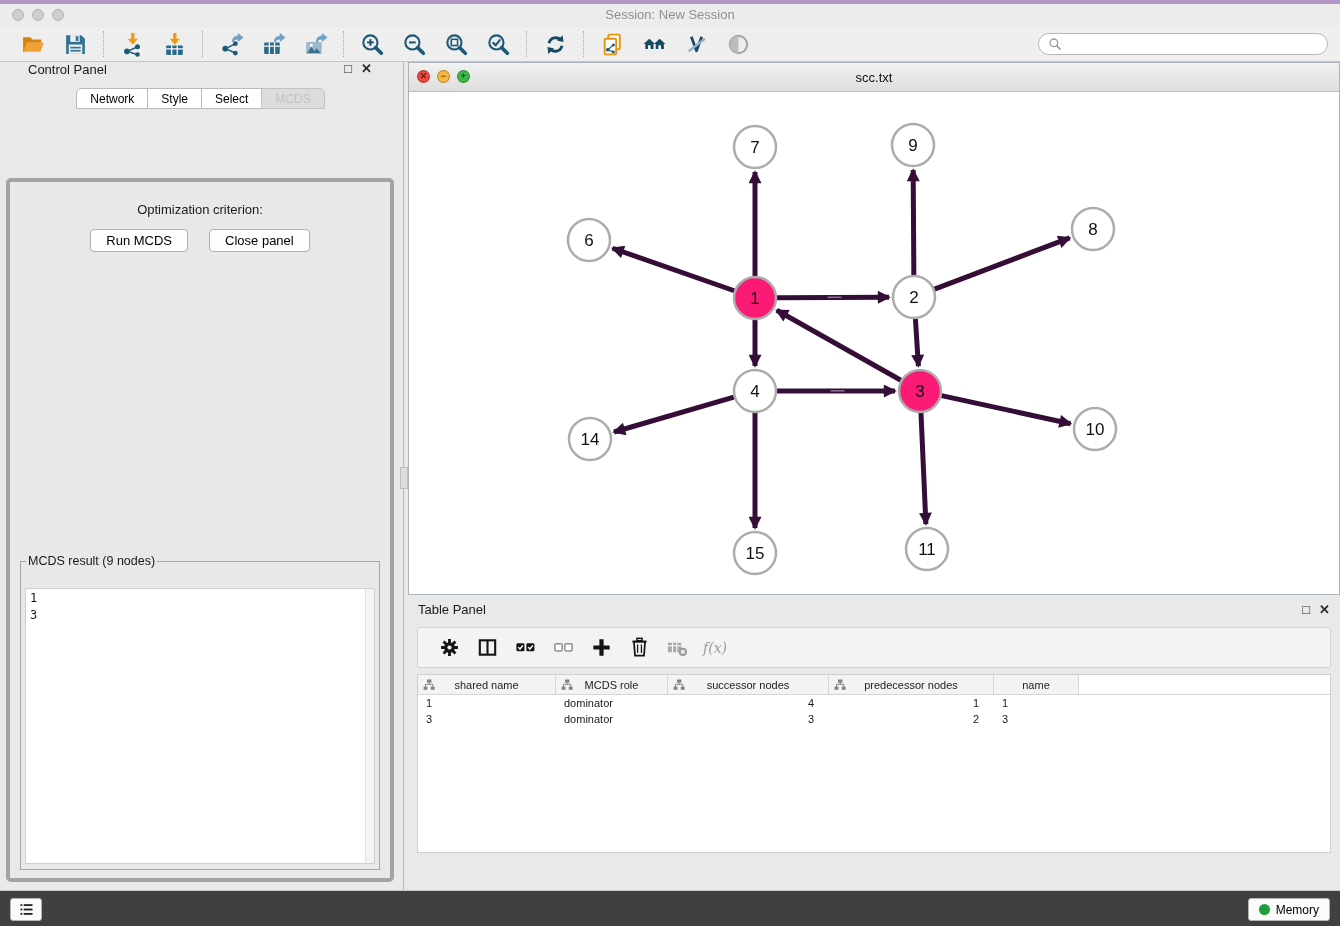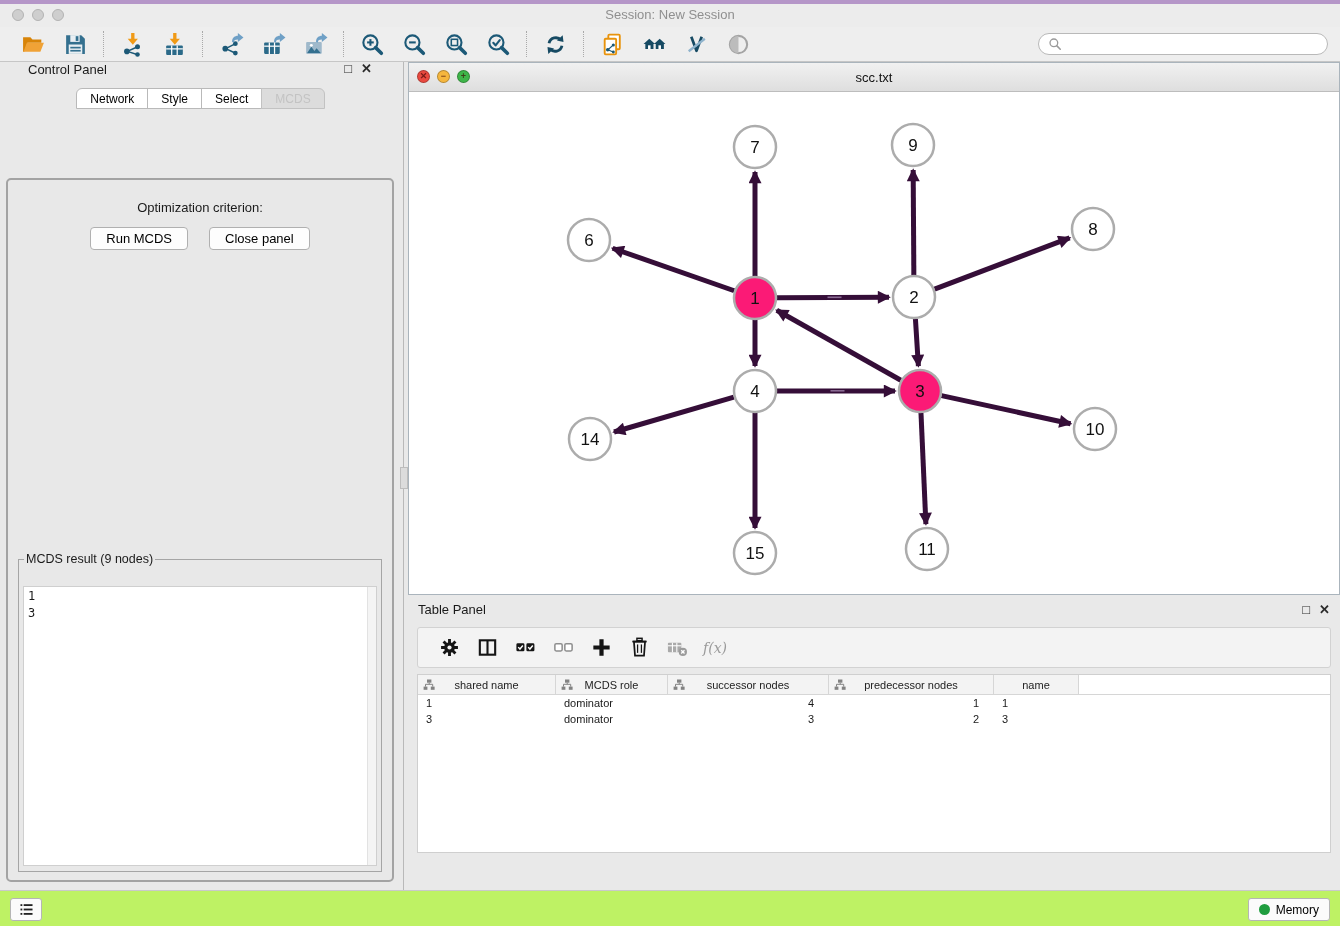--- a/index.html
+++ b/index.html
@@ -29,21 +29,21 @@
   
   .control-panel{position:absolute;left:0;top:62px;width:400px;bottom:36px;background:#e9e9e9;}
   .cp-header{height:26px;display:flex;align-items:flex-start;padding:0 28px;font-size:13px;}
   .panel-controls{margin-left:auto;display:flex;gap:9px;align-items:center;}
   .pc-btn{background:none;border:none;padding:0;font-size:13px;font-weight:bold;color:#2b2b2b;cursor:pointer;line-height:1;}
   .cp-tabs{display:flex;justify-content:center;position:relative;z-index:2;}
   .tab{border:1px solid #b9b9b9;background:#fff;font-size:12px;padding:3px 13px 2px;margin-right:-1px;cursor:pointer;}
   .tab:first-child{border-top-left-radius:6px;}
   .tab:last-child{border-top-right-radius:6px;}
   .tab.active{background:#dcdcdc;color:#c3c3c3;border-color:#c2c2c2;}
-  .cp-body{position:absolute;top:116px;left:6px;right:6px;bottom:8px;background:#e8e8e8;border:2px solid #a3a3a3;border-radius:5px;}
+  .cp-body{position:absolute;top:116px;left:6px;right:6px;bottom:8px;background:#e8e8e8;border:4px solid #a3a3a3;border-radius:5px;}
   .opt-label{text-align:center;margin-top:20px;font-size:13px;}
   .dropdown{margin:9px auto 0;width:308px;height:23px;background:#fff;border:1px solid #b3b3b3;border-radius:4px;
             display:flex;align-items:center;padding:0 7px;box-sizing:border-box;font-size:13px;cursor:pointer;}
   .stepper{margin-left:auto;display:flex;flex-direction:column;gap:2px;align-items:center;}
   .tri-up{width:0;height:0;border-left:4px solid transparent;border-right:4px solid transparent;border-bottom:5px solid #6d6d6d;}
   .tri-down{width:0;height:0;border-left:4px solid transparent;border-right:4px solid transparent;border-top:5px solid #6d6d6d;}
   .btn-row{display:flex;justify-content:center;gap:21px;margin-top:12px;}
   .cp-btn{background:#fdfdfd;border:1px solid #b0b0b0;border-radius:4px;font-size:13px;padding:3px 15px;cursor:pointer;font-family:"Liberation Sans",sans-serif;}
   fieldset.result{position:absolute;left:4px;right:4px;top:372px;bottom:8px;border:1px solid #a5a5a5;margin:0 6px;padding:3px;background:#e8e8e8;}
   fieldset.result legend{font-size:12.5px;padding:0 2px;margin-left:2px;}
@@ -81,21 +81,21 @@
       font-size:11px;color:#222;box-sizing:border-box;cursor:pointer;}
   .th svg{position:absolute;left:5px;width:12px;height:12px;}
   .td-row{display:flex;height:16px;align-items:center;cursor:default;}
   .td{font-size:11px;box-sizing:border-box;overflow:hidden;white-space:nowrap;}
   .tp-tabs{position:absolute;left:0;right:0;bottom:9px;display:flex;justify-content:center;}
   .tp-tabs .tab:first-child{border-radius:6px 0 0 6px;}
   .tp-tabs .tab:last-child{border-radius:0 6px 6px 0;}
   .tp-tabs .tab{padding:3px 12px 2px;}
 
   
-  .statusbar{position:absolute;left:0;right:0;bottom:0;height:36px;background:#bef264;border-top:1px solid #c9c9c9;box-sizing:border-box;}
+  .statusbar{position:absolute;left:0;right:0;bottom:0;height:36px;background:#404040;border-top:1px solid #c9c9c9;box-sizing:border-box;}
   .sb-btn{position:absolute;left:10px;top:7px;width:32px;height:23px;background:#fbfbfb;border:1px solid #b5b5b5;border-radius:3px;
           display:flex;align-items:center;justify-content:center;cursor:pointer;}
   .sb-btn svg{width:17px;height:17px;}
   .sb-memory{position:absolute;right:10px;top:7px;height:23px;background:#fbfbfb;border:1px solid #b5b5b5;border-radius:3px;
              display:flex;align-items:center;gap:6px;padding:0 10px;font-size:12px;cursor:pointer;}
   .mem-dot{width:11px;height:11px;border-radius:50%;background:#1f9d3f;}
 </style>
 </head>
 <body>
 

